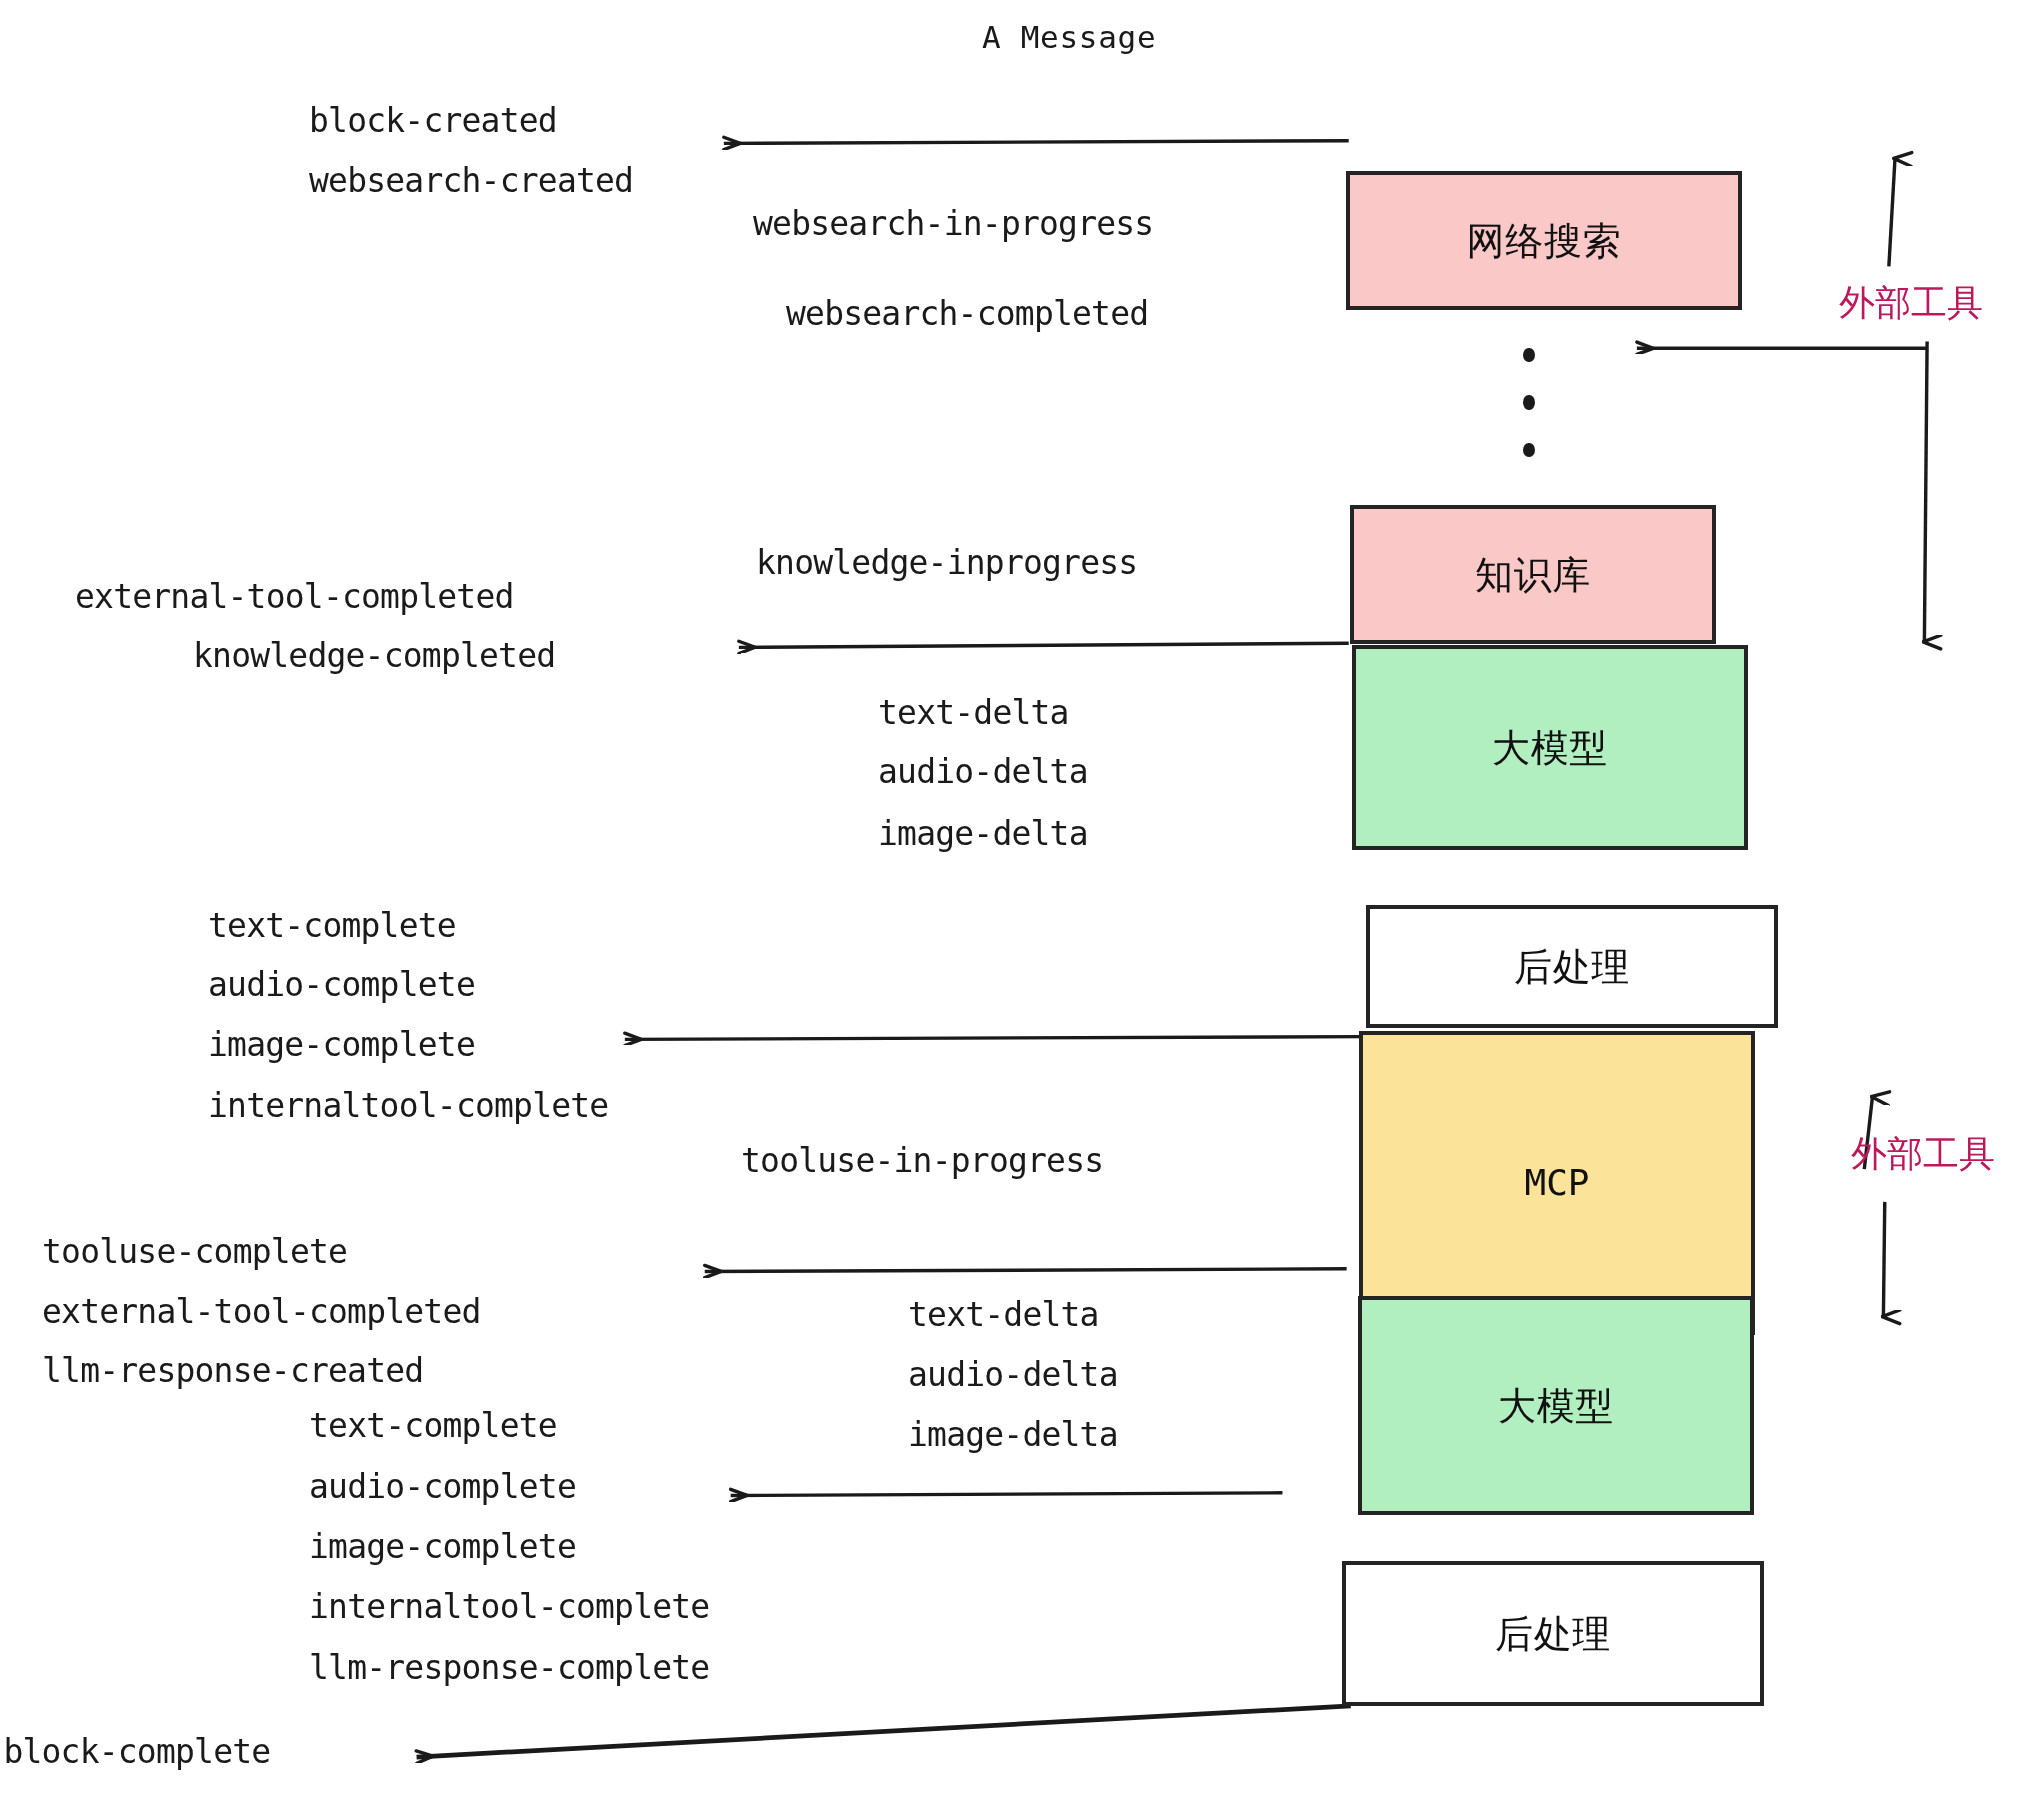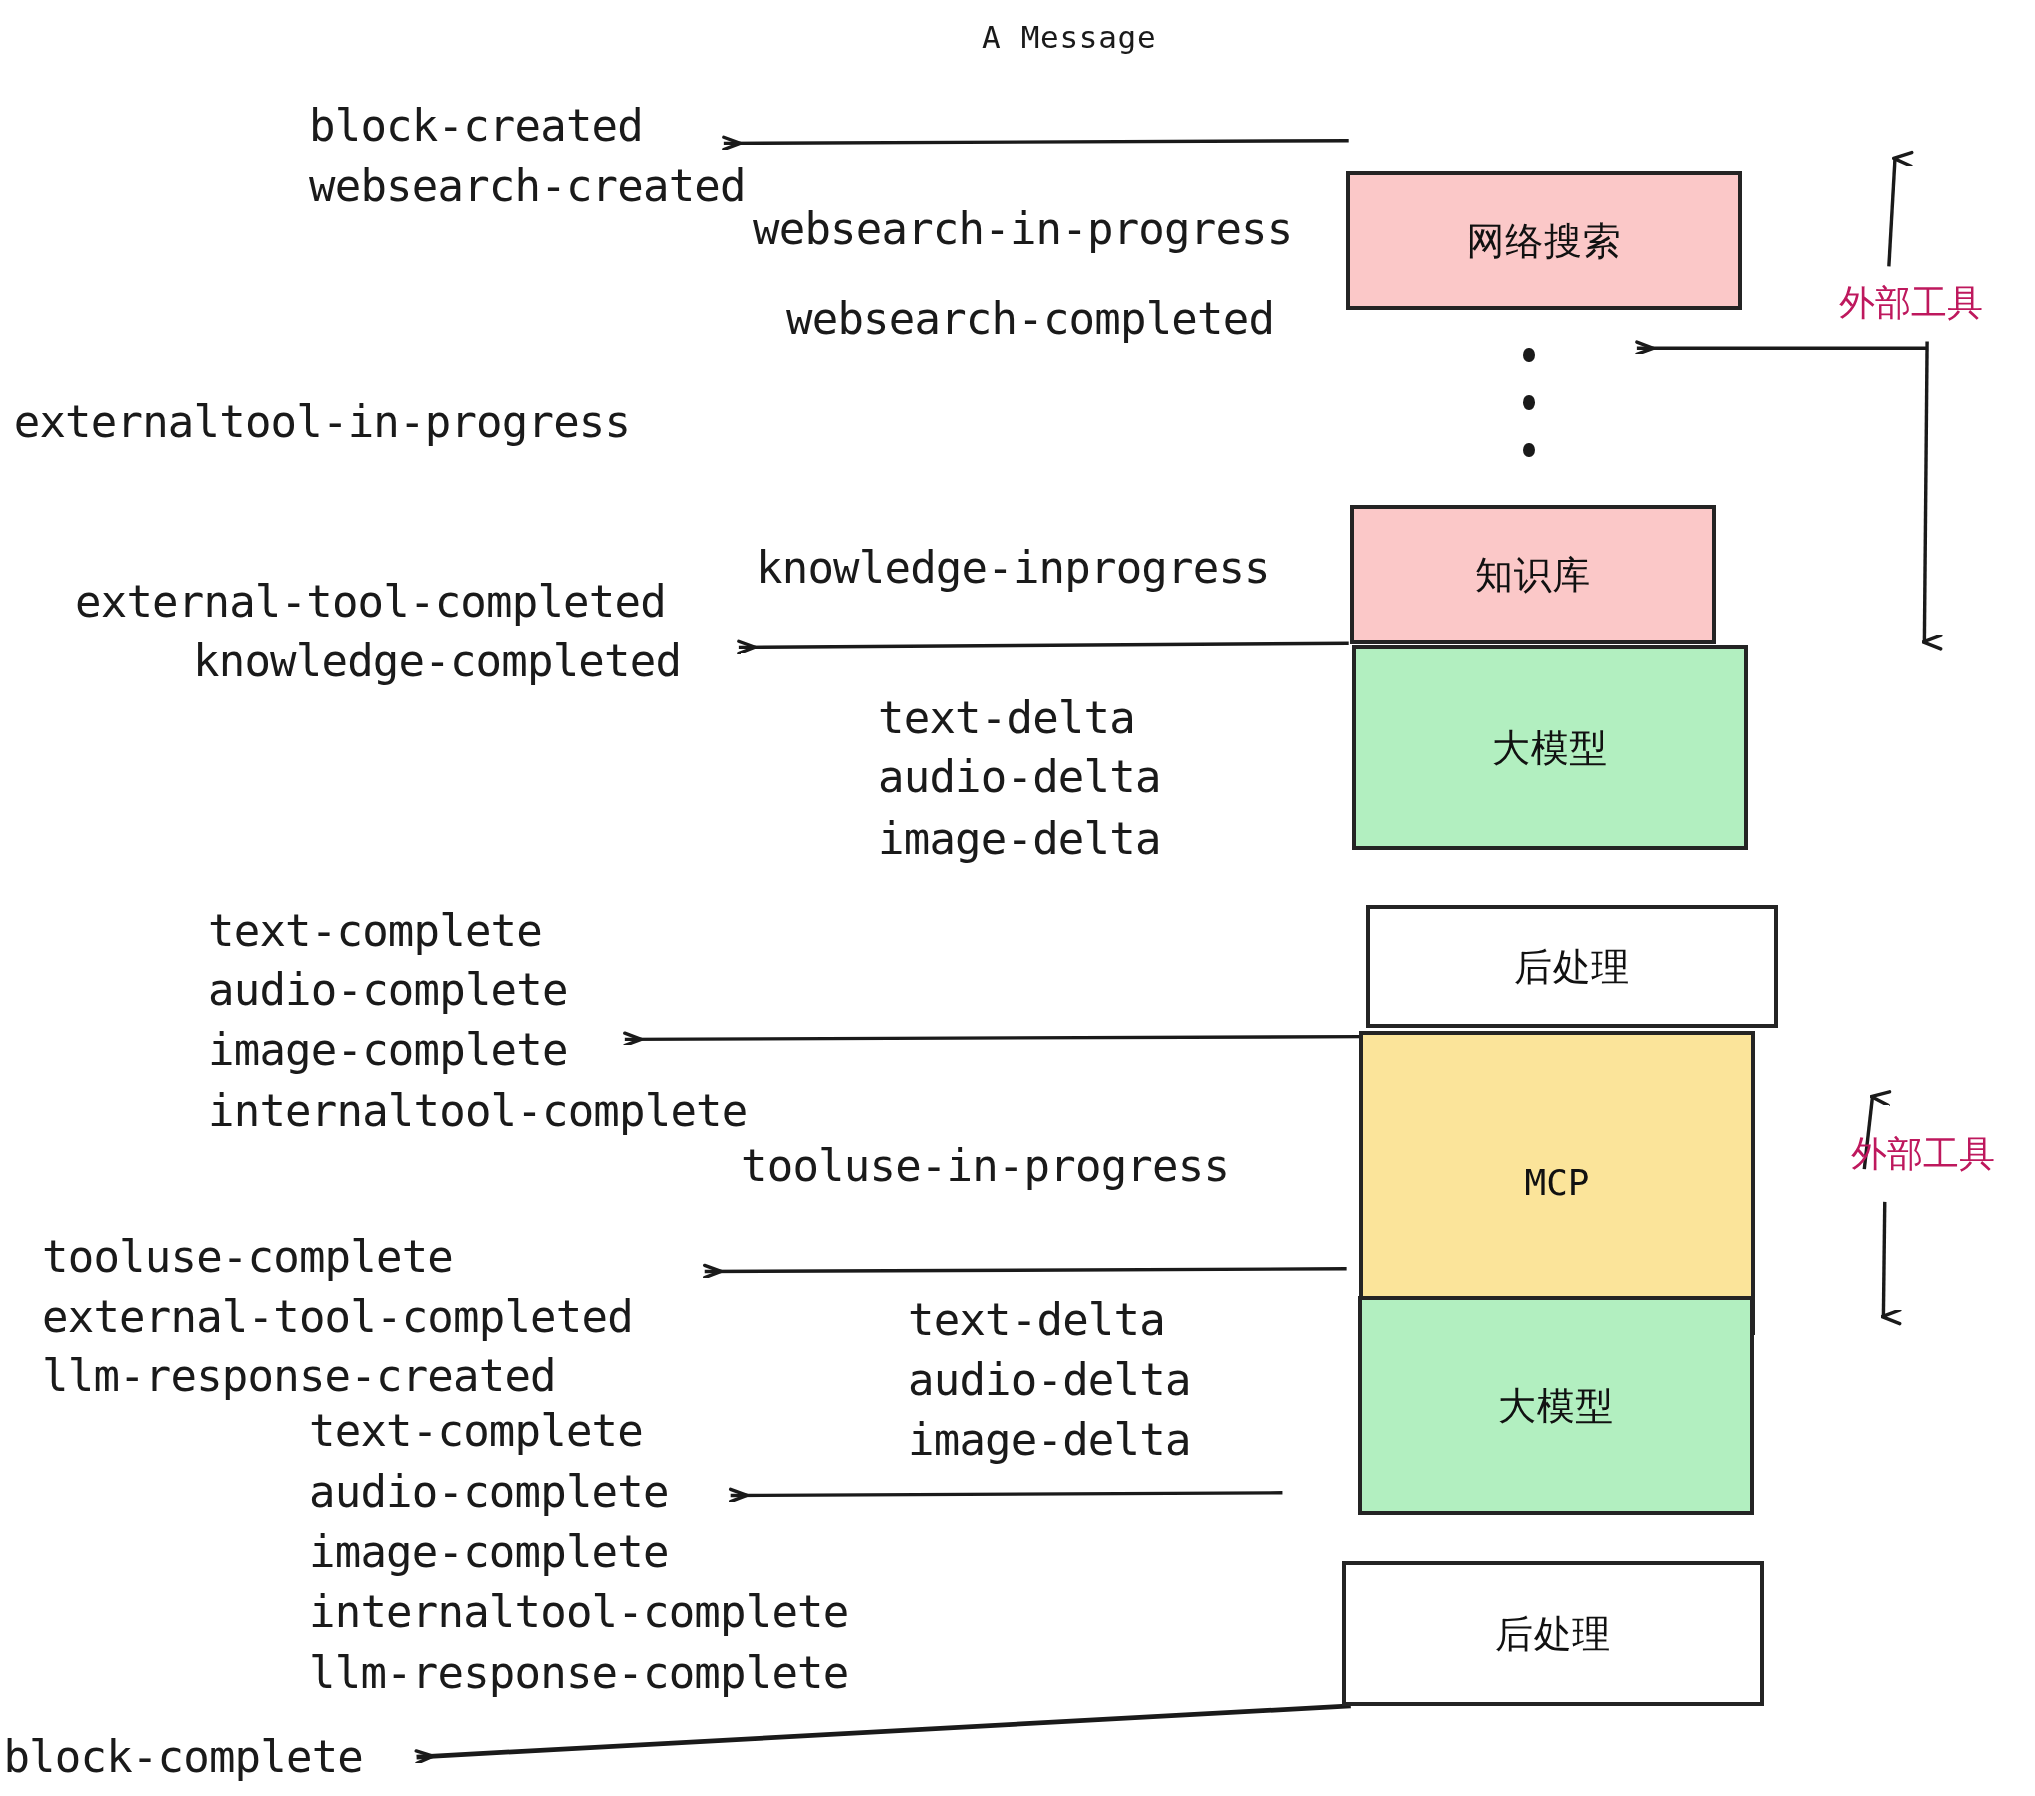--- a/index.html
+++ b/index.html
@@ -13,21 +13,21 @@
     height: 1796px;
     background: #ffffff;
     overflow: hidden;
     font-family: "DejaVu Sans Mono", "Liberation Mono", monospace;
   }
   .evt {
     position: absolute;
     white-space: pre;
     color: #1a1a1a;
     font-family: "DejaVu Sans Mono", "Liberation Mono", monospace;
-    font-size: 44px;
+    font-size: 33px;
     line-height: 1;
     letter-spacing: -0.8px;
     font-weight: 400;
   }
   .title {
     position: absolute;
     white-space: pre;
     color: #1a1a1a;
     font-family: "DejaVu Sans Mono", "Liberation Mono", monospace;
     font-size: 31px;
@@ -165,21 +165,20 @@
     <span class="lbl">后处理</span>
   </div>
 
   <div class="grouplabel" style="left:1839px; top:285px;">外部工具</div>
   <div class="grouplabel" style="left:1851px; top:1136px;">外部工具</div>
 
   <div class="evt" style="left:309px; top:104px;">block-created</div>
   <div class="evt" style="left:309px; top:164px;">websearch-created</div>
   <div class="evt" style="left:753px; top:207px;">websearch-in-progress</div>
   <div class="evt" style="left:786px; top:297px;">websearch-completed</div>
-  <div class="evt" style="left:13.7px; top:400px;">externaltool-in-progress</div>
 
   <div class="evt" style="left:756px; top:546px;">knowledge-inprogress</div>
   <div class="evt" style="left:75px; top:580px;">external-tool-completed</div>
   <div class="evt" style="left:193px; top:639px;">knowledge-completed</div>
 
   <div class="evt" style="left:878px; top:696px;">text-delta</div>
   <div class="evt" style="left:878px; top:755px;">audio-delta</div>
   <div class="evt" style="left:878px; top:817px;">image-delta</div>
 
   <div class="evt" style="left:208px; top:909px;">text-complete</div>

